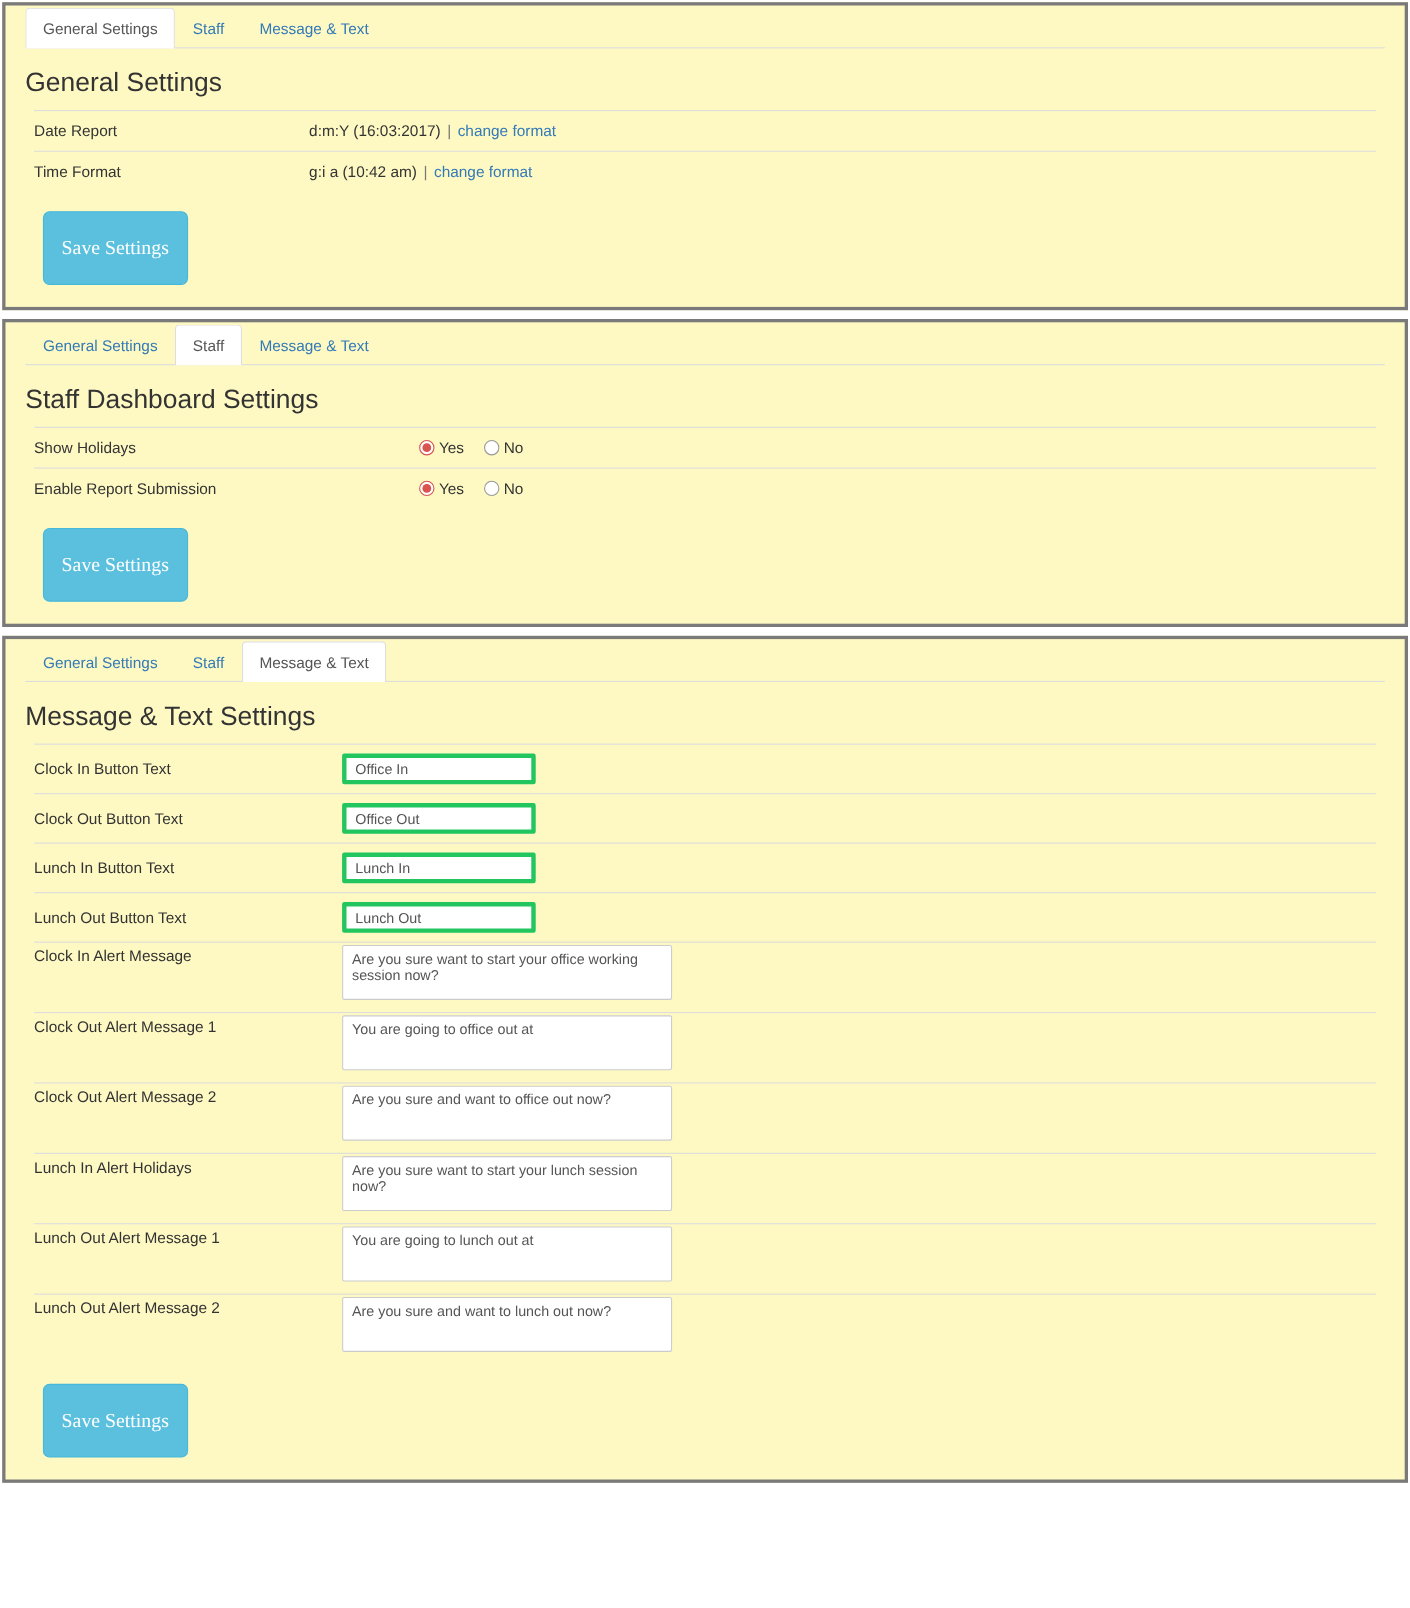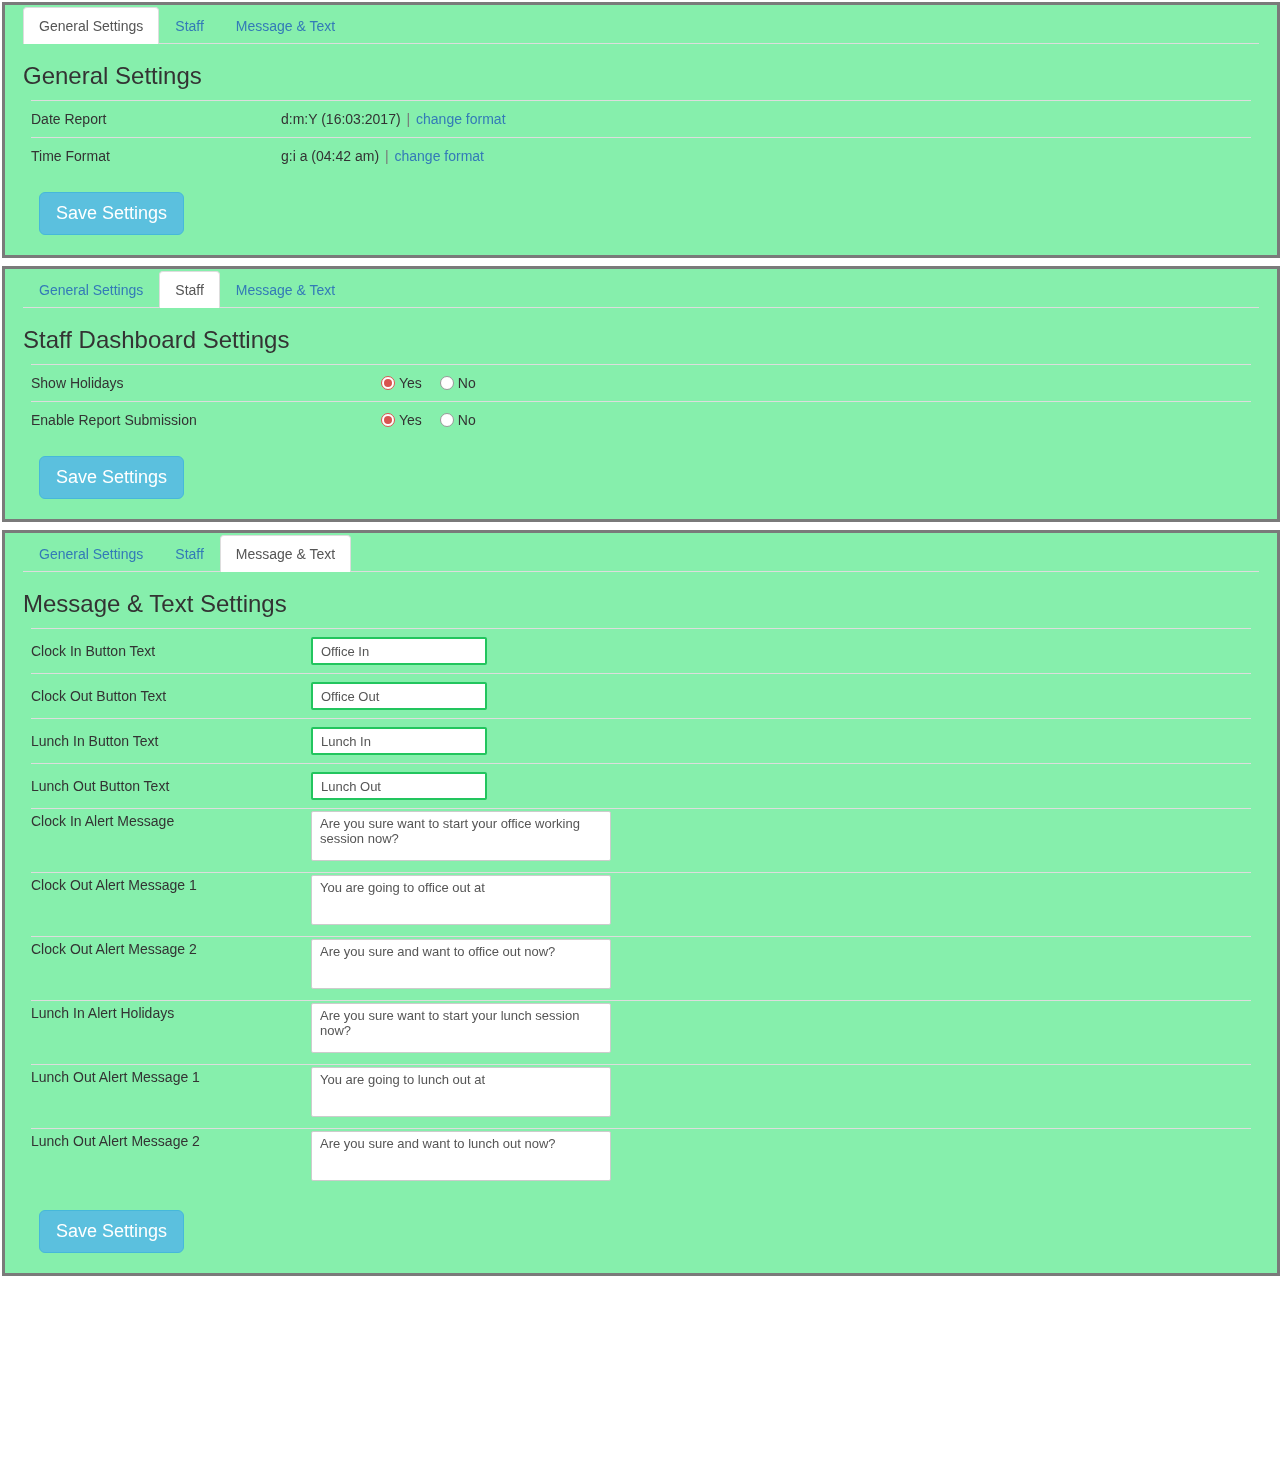--- a/index.html
+++ b/index.html
@@ -8,21 +8,21 @@
     padding: 0;
     background: #fff;
     font-family: "Helvetica Neue", Helvetica, Arial, sans-serif;
     font-size: 14px;
     color: #333;
   }
   .panel {
     border: 3px solid #7a7a7a;
     margin: 2px 2px 8px 2px;
     padding: 0 0 20px 0;
-    background: #86efac;
+    background: #fef9c3;
   }
   .tabbar {
     display: flex;
     border-bottom: 1px solid #ddd;
     margin: 0 18px;
     padding-top: 2px;
   }
   .tab {
     padding: 10px 15px;
     color: #337ab7;
@@ -67,29 +67,30 @@
   .row.wide .ctrl { flex: 0 0 auto; }
   .row .value-text { color: #333; text-align: right; }
   a.link { color: #337ab7; text-decoration: none; cursor: pointer; }
   .sep { color: #777; margin: 0 2px; }
   .btn {
     display: inline-block;
     background: #5bc0de;
     color: #fff;
     border: 1px solid #46b8da;
     border-radius: 6px;
-    padding: 10px 16px;
+    padding: 22px 16px;
     font-size: 18px;
     cursor: pointer;
     margin: 18px 13px 0 34px;
+    font-family: Liberation Serif, serif;
   }
   input[type=text].txt {
     width: 176px;
     height: 28px;
-    border: 2px solid #22c55e;
+    border: 4px solid #22c55e;
     border-radius: 2px;
     padding: 2px 8px;
     font-size: 13px;
     color: #555;
   }
   textarea.ta {
     width: 300px;
     height: 50px;
     border: 1px solid #ccc;
     border-radius: 2px;
@@ -134,21 +135,21 @@
       <div class="label">Date Report</div>
       <div class="ctrl">
         <span class="value-text">d:m:Y (16:03:2017)</span>
         <span class="sep">|</span>
         <a class="link">change format</a>
       </div>
     </div>
     <div class="row">
       <div class="label">Time Format</div>
       <div class="ctrl">
-        <span class="value-text">g:i a (04:42 am)</span>
+        <span class="value-text">g:i a (10:42 am)</span>
         <span class="sep">|</span>
         <a class="link">change format</a>
       </div>
     </div>
   </div>
   <button class="btn">Save Settings</button>
 </div>
 
 <div class="panel">
   <div class="tabbar">

